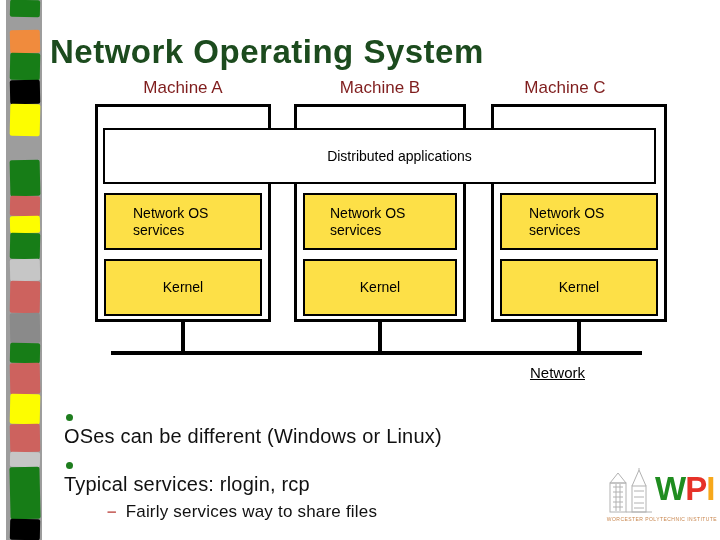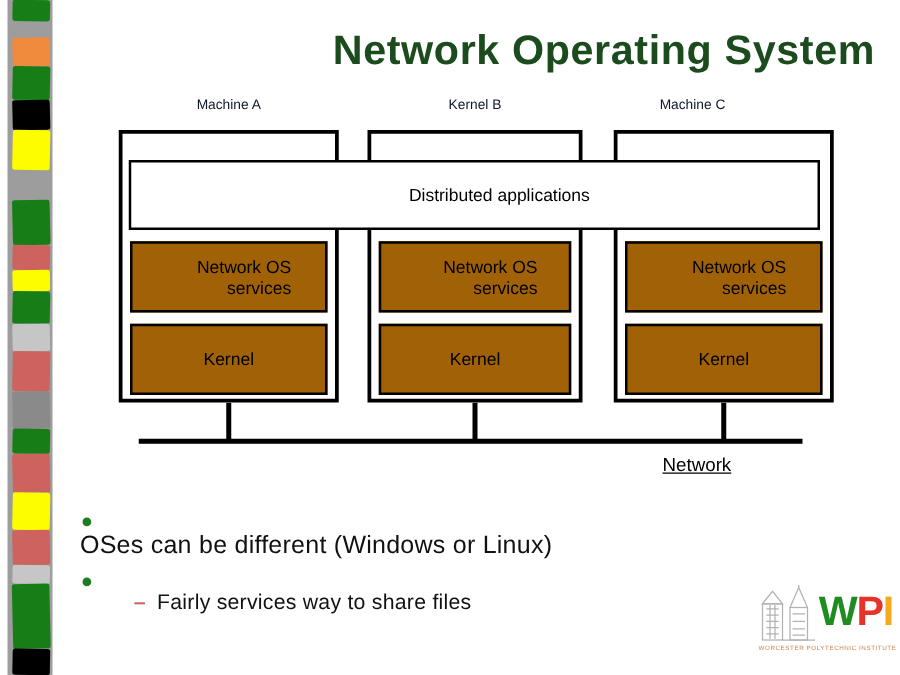--- a/index.html
+++ b/index.html
@@ -8,40 +8,40 @@
     background:#ffffff;
     font-family:"Liberation Sans", sans-serif;
   }
   
   .side-strip{position:absolute;left:6px;top:0;width:36px;height:540px;}
   .side-strip .blk{position:absolute;left:4px;width:30px;border-radius:2px;}
   .side-strip .blk:nth-child(odd){transform:rotate(1.2deg);}
   .side-strip .blk:nth-child(even){transform:rotate(-1.3deg);}
   
   .title{
-    position:absolute;left:50px;top:21px;width:650px;
-    text-align:right;font-size:33px;font-weight:bold;letter-spacing:.5px;
+    position:absolute;left:50px;top:33px;width:650px;
+    text-align:left;font-size:33px;font-weight:bold;letter-spacing:.5px;
   }
   
-  .machine-label{position:absolute;top:78px;height:18px;font-size:11px;color:#0f172a;text-align:center;}
+  .machine-label{position:absolute;top:78px;height:18px;font-size:17px;color:#7f1d1d;text-align:center;}
   .ml-a{left:95px;width:176px;}
   .ml-b{left:294px;width:172px;}
-  .ml-c{left:466px;width:176px;}
+  .ml-c{left:477px;width:176px;}
   .machine{
     position:absolute;top:104px;height:218px;background:#fff;
     border:3px solid #000;box-sizing:border-box;z-index:1;
   }
   .m-a{left:95px;width:176px;}
   .m-b{left:294px;width:172px;}
   .m-c{left:491px;width:176px;}
   .inner-box{
     position:absolute;left:6px;right:6px;height:57px;
-    border:2px solid #000;box-sizing:border-box;background:#a16207;
+    border:2px solid #000;box-sizing:border-box;background:#fde047;
     display:flex;align-items:center;justify-content:center;
-    font-size:14px;color:#000;text-align:right;line-height:17px;
+    font-size:14px;color:#000;text-align:left;line-height:17px;
   }
   .svc-box{top:86px;}
   .svc-box span{display:block;max-width:100px;}
   .kernel-box{top:152px;}
   .distributed{
     position:absolute;left:103px;top:128px;width:553px;height:56px;
     background:#fff;border:2px solid #000;box-sizing:border-box;z-index:5;
     display:flex;align-items:center;justify-content:center;font-size:14px;color:#000;padding-left:40px;
   }
   .connector{position:absolute;top:322px;width:4px;height:31px;background:#000;z-index:0;}
@@ -87,21 +87,21 @@
     <div class="blk" style="top: 394px; height: 30px; background: rgb(253, 253, 0);"></div>
     <div class="blk" style="top: 424px; height: 28px; background: rgb(205, 98, 94);"></div>
     <div class="blk" style="top: 452px; height: 15px; background: rgb(198, 198, 198);"></div>
     <div class="blk" style="top: 467px; height: 52px; background: rgb(23, 125, 23);"></div>
     <div class="blk" style="top: 519px; height: 21px; background: rgb(0, 0, 0);"></div>
   </div>
 
 <div class="title" style="color: rgb(28, 75, 30);">Network Operating System</div>
 
 <div class="machine-label ml-a">Machine A</div>
-<div class="machine-label ml-b">Kernel B</div>
+<div class="machine-label ml-b">Machine B</div>
 <div class="machine-label ml-c">Machine C</div>
 
 <div class="machine m-a">
   <div class="inner-box svc-box">
     <span>Network OS services</span>
   </div>
   <div class="inner-box kernel-box">
     <span>Kernel</span>
   </div>
 </div>
@@ -132,20 +132,21 @@
 <div class="network-line"></div>
 <div class="network-label">Network</div>
 
 <div class="bullets">
   <div class="bullet">
     <span class="dot" style="color: rgb(30, 125, 30); background: rgb(30, 125, 30);"></span>
     <span>OSes can be different (Windows or Linux)</span>
   </div>
   <div class="bullet">
     <span class="dot" style="color: rgb(30, 125, 30); background: rgb(30, 125, 30);"></span>
+    <span>Typical services: rlogin, rcp</span>
   </div>
   <div class="sub-bullet">
     <span class="dash" style="color: rgb(201, 106, 101);">–</span>
     <span>Fairly services way to share files</span>
   </div>
 </div>
 
 <div class="logo">
   <svg class="tower" width="52" height="46" viewBox="0 0 52 46">
     <g fill="none" stroke="#b2b2b2" stroke-width="1">

